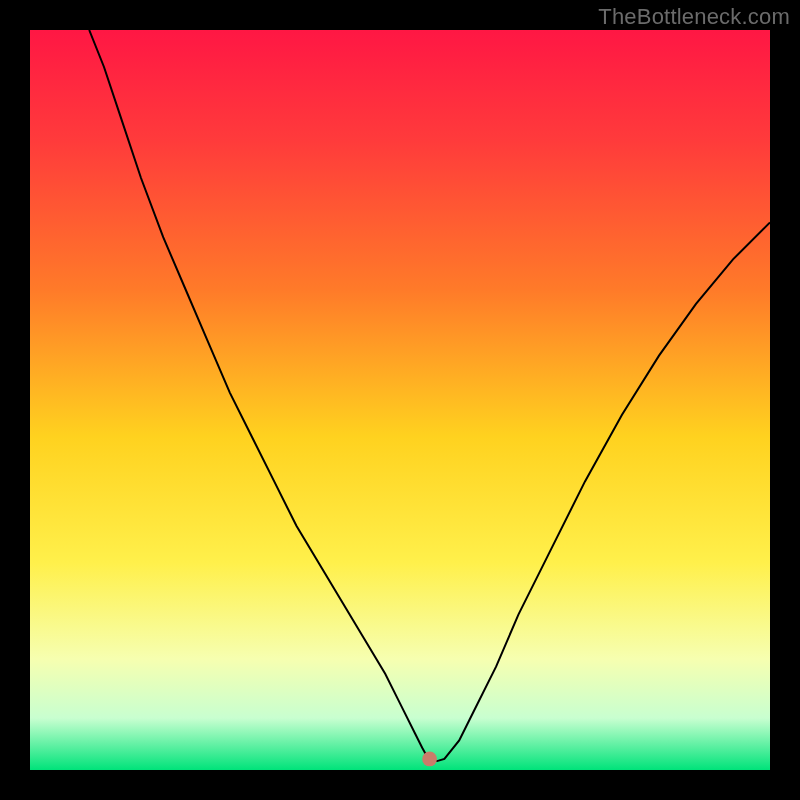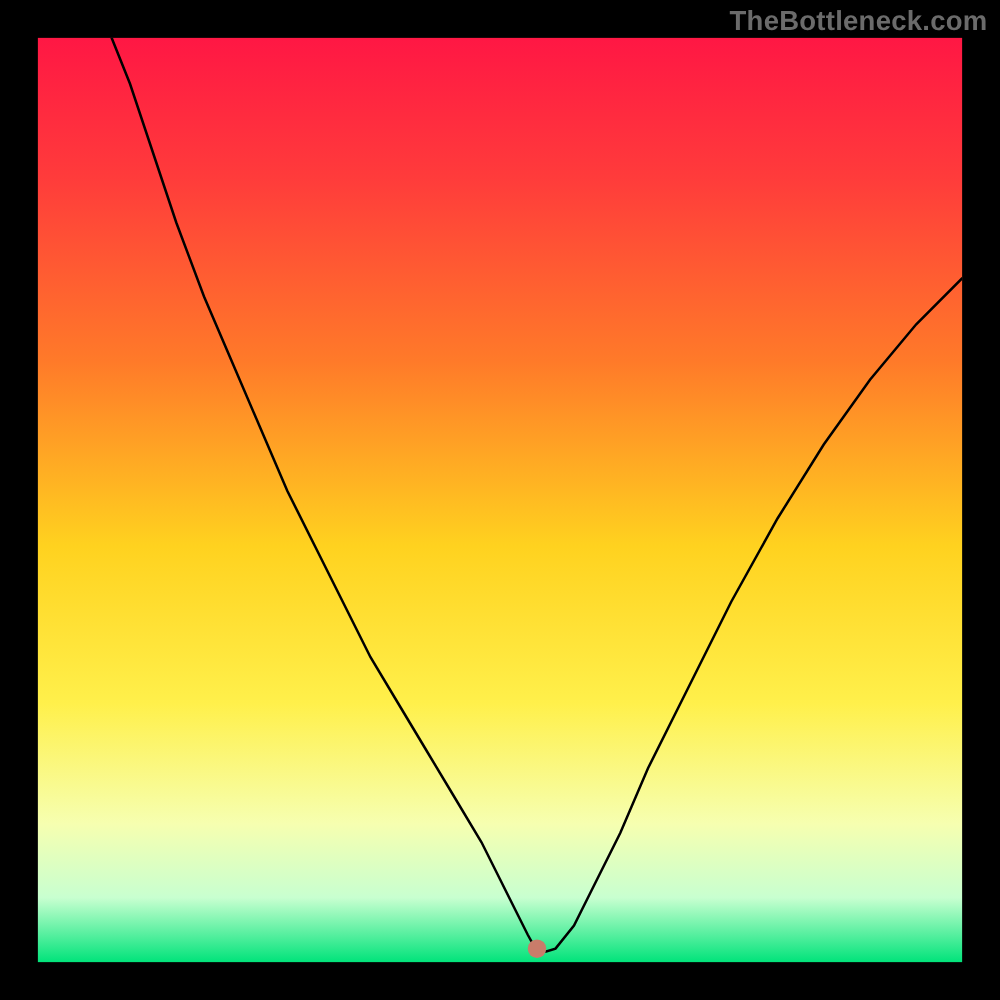--- a/index.html
+++ b/index.html
@@ -15,21 +15,21 @@
     width: 800px;
     height: 800px;
     background: #000;
   }
   .watermark {
     position: absolute;
     top: 4px;
     right: 10px;
     color: #6b6b6b;
     font-size: 22px;
-    font-weight: 700;
+    font-weight: 400;
     letter-spacing: 0.2px;
     z-index: 5;
   }
   .plot-area {
     position: absolute;
     left: 30px;
     top: 30px;
     width: 740px;
     height: 740px;
     overflow: hidden;

